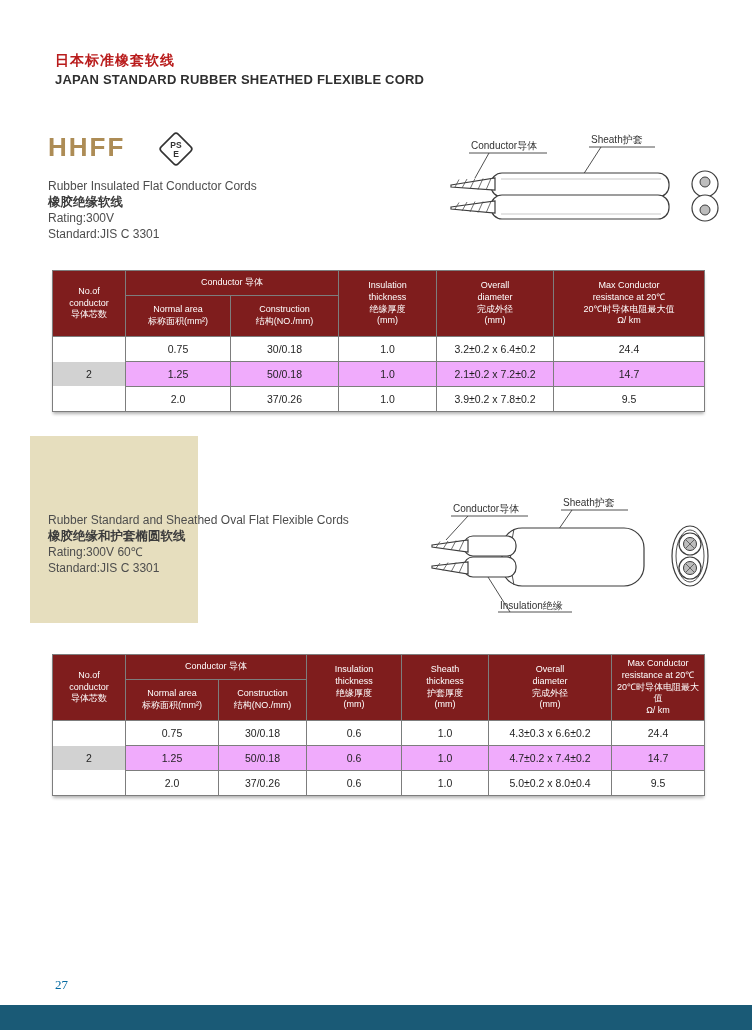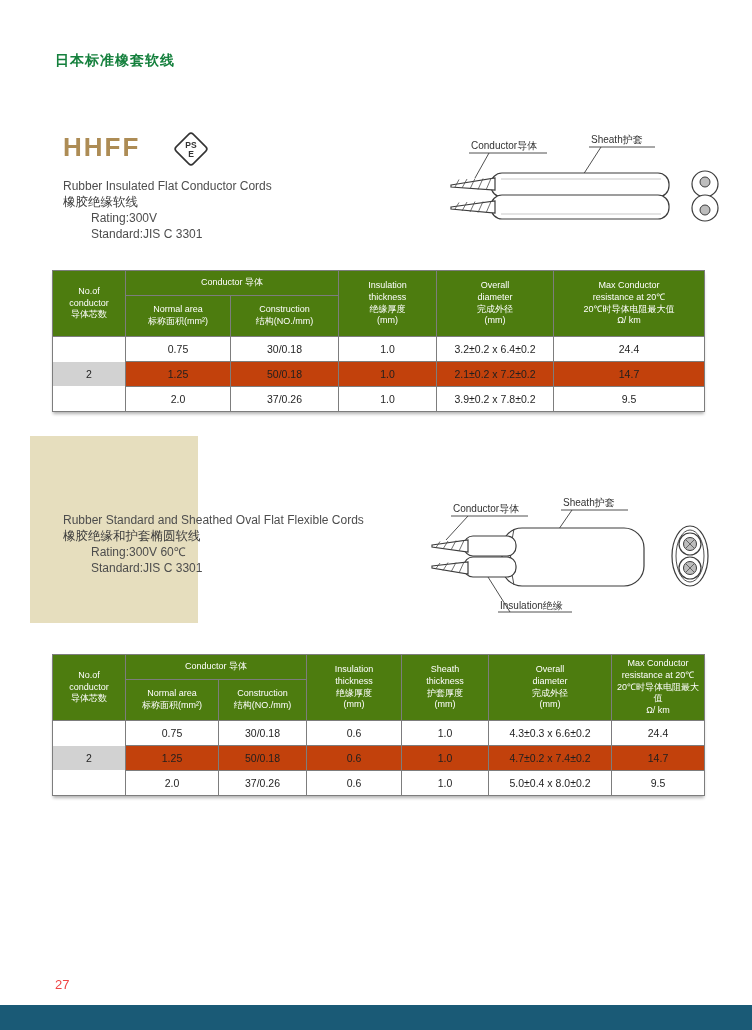--- a/index.html
+++ b/index.html
@@ -1,33 +1,33 @@
 <!DOCTYPE html>
 <html><head>
 <meta charset="utf-8">
 <style>
   html,body{margin:0;padding:0;background:#ffffff;}
   .page{position:relative;width:752px;height:1030px;background:#ffffff;overflow:hidden;
         font-family:"Liberation Sans",sans-serif;color:#2e2e2e;}
 
   
   .doc-header{position:absolute;left:55px;top:52px;}
-  .doc-header .zh{font-size:14px;font-weight:bold;color:#15803d;letter-spacing:1px;}
+  .doc-header .zh{font-size:14px;font-weight:bold;color:#b91c1c;letter-spacing:1px;}
   .doc-header .en{font-size:13px;font-weight:bold;color:#2f2f2f;margin-top:2px;letter-spacing:0.2px;}
 
   
-  .prod{position:absolute;left:63px;width:370px;}
+  .prod{position:absolute;left:48px;width:370px;}
   .prod.hhff{top:132px;}
   .prod.pnctfk{top:504px;}
   .prod .title-row{display:flex;align-items:flex-start;}
   .prod .title{font-size:26px;font-weight:bold;letter-spacing:2px;color:#ad8c55;line-height:30px;}
   .prod .pse{margin-left:30px;margin-top:-4px;}
   .prod .sub-en{font-size:12px;color:#4d4d4d;margin-top:8px;line-height:16px;}
-  .prod .sub-zh{font-size:12.5px;font-weight:normal;color:#3c3c3c;line-height:16px;}
-  .prod .line{font-size:12px;color:#4d4d4d;line-height:16px;margin-left:28px;}
+  .prod .sub-zh{font-size:12.5px;font-weight:bold;color:#3c3c3c;line-height:16px;}
+  .prod .line{font-size:12px;color:#4d4d4d;line-height:16px;}
 
   .beige-block{position:absolute;left:30px;top:436px;width:168px;height:187px;background:#e6debe;}
 
   
   .diagram{position:absolute;}
   .diagram.d1{left:433px;top:128px;}
   .diagram.d2{left:428px;top:494px;}
   .part{fill:#ffffff;stroke:#3c3c3c;stroke-width:1.2;}
   .cond{fill:#bdbdbd;stroke:#3c3c3c;stroke-width:1;}
   .dline{stroke:#3c3c3c;stroke-width:0.9;}
@@ -38,44 +38,45 @@
   .psebox{fill:none;stroke:#333;stroke-width:1.6;}
   .psetext{font-size:8.5px;font-weight:bold;text-anchor:middle;fill:#333;
            font-family:"Liberation Sans",sans-serif;}
 
   
   .spec-table{position:absolute;left:52px;border-collapse:collapse;table-layout:fixed;width:652px;
               box-shadow:0 3px 3px -1px rgba(0,0,0,0.30);}
   .spec-table.t1{top:270px;}
   .spec-table.t2{top:654px;}
   .spec-table th,.spec-table td{border:1px solid #7d7d7d;}
-  .spec-table th{background:#4d7c0f;color:#ffffff;font-weight:normal;font-size:9px;
+  .spec-table th{background:#7f1d1d;color:#ffffff;font-weight:normal;font-size:9px;
                  line-height:1.3;padding:2px 1px;white-space:pre-line;text-align:center;}
   .spec-table thead tr.group-row th{height:20px;}
   .spec-table thead tr.sub-row th{height:36px;}
   .spec-table td{font-size:10.5px;color:#1f1f1f;text-align:center;height:24px;padding:0;}
-  .spec-table tr.alt td{background:#c2410c;}
+  .spec-table tr.alt td{background:#f0abfc;}
   .mergecell{position:relative;}
   .mwrap{position:absolute;inset:0;display:flex;flex-direction:column;}
   .mseg{flex:1;display:flex;align-items:center;justify-content:center;font-size:10.5px;color:#1f1f1f;}
   .mseg.alt{background:#d2d2d2;}
 
   
-  .page-number{position:absolute;left:55px;top:977px;font-size:13px;color:#ef4444;}
+  .page-number{position:absolute;left:55px;top:977px;font-size:13px;color:#0369a1;font-family:Liberation Serif, serif;}
   .footer-bar{position:absolute;left:0;top:1005px;width:752px;height:25px;background:#1a5a76;}
 </style>
 </head>
 <body>
 
 <div class="page">
 
   <div class="beige-block"></div>
 
   <div class="doc-header">
     <div class="zh">日本标准橡套软线</div>
+    <div class="en">JAPAN STANDARD RUBBER SHEATHED FLEXIBLE CORD</div>
   </div>
 
   <div class="prod hhff">
     <div class="title-row">
       <div class="title">HHFF</div>
       <svg class="pse" width="42" height="42" viewBox="0 0 42 42">
         <rect x="9" y="9" width="24" height="24" rx="3" class="psebox" transform="rotate(45 21 21)"></rect>
         <text x="21" y="20" class="psetext">PS</text>
         <text x="21" y="29" class="psetext">E</text>
       </svg>
@@ -296,21 +297,21 @@
         <td>0.6</td>
         <td>1.0</td>
         <td>4.7±0.2 x 7.4±0.2</td>
         <td>14.7</td>
       </tr>
       <tr>
         <td>2.0</td>
         <td>37/0.26</td>
         <td>0.6</td>
         <td>1.0</td>
-        <td>5.0±0.4 x 8.0±0.2</td>
+        <td>5.0±0.2 x 8.0±0.4</td>
         <td>9.5</td>
       </tr>
     </tbody>
   </table>
 
   <div class="page-number">27</div>
   <div class="footer-bar"></div>
 
 </div>
 

